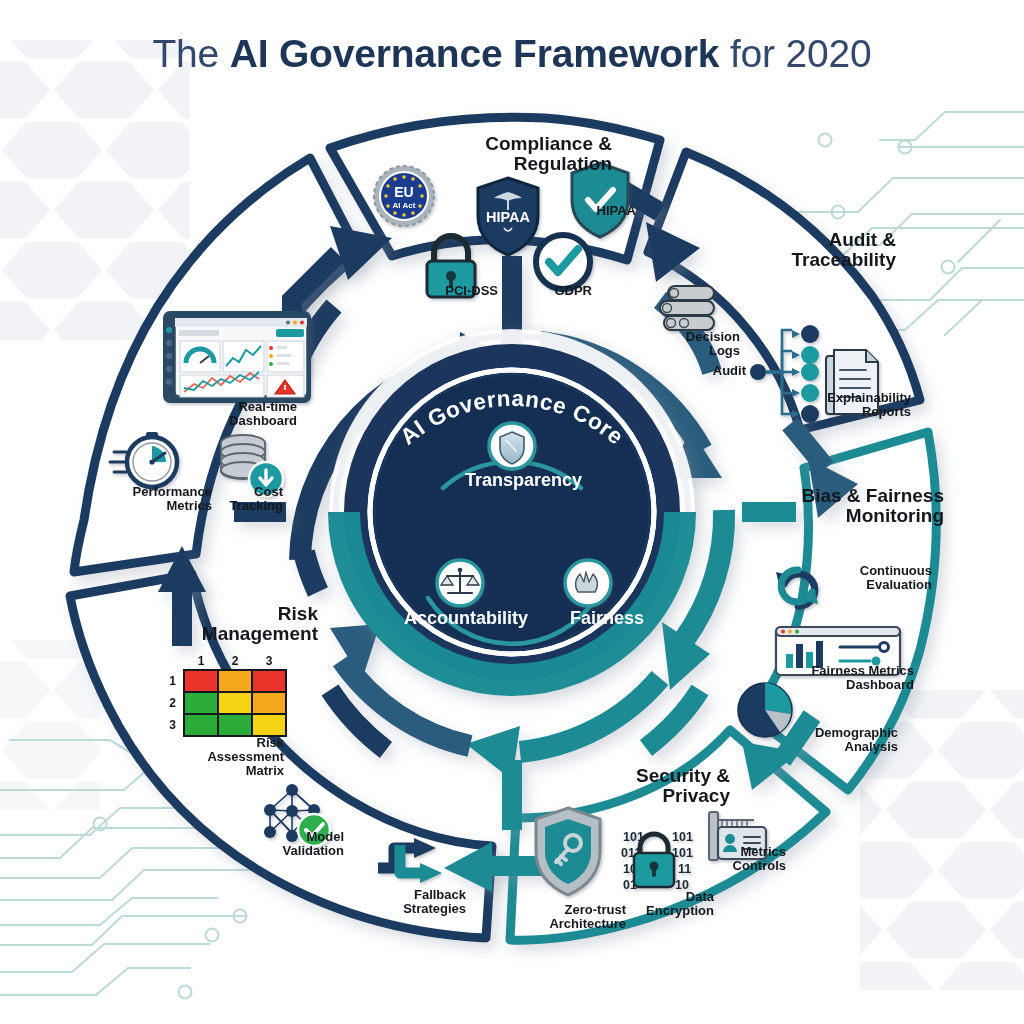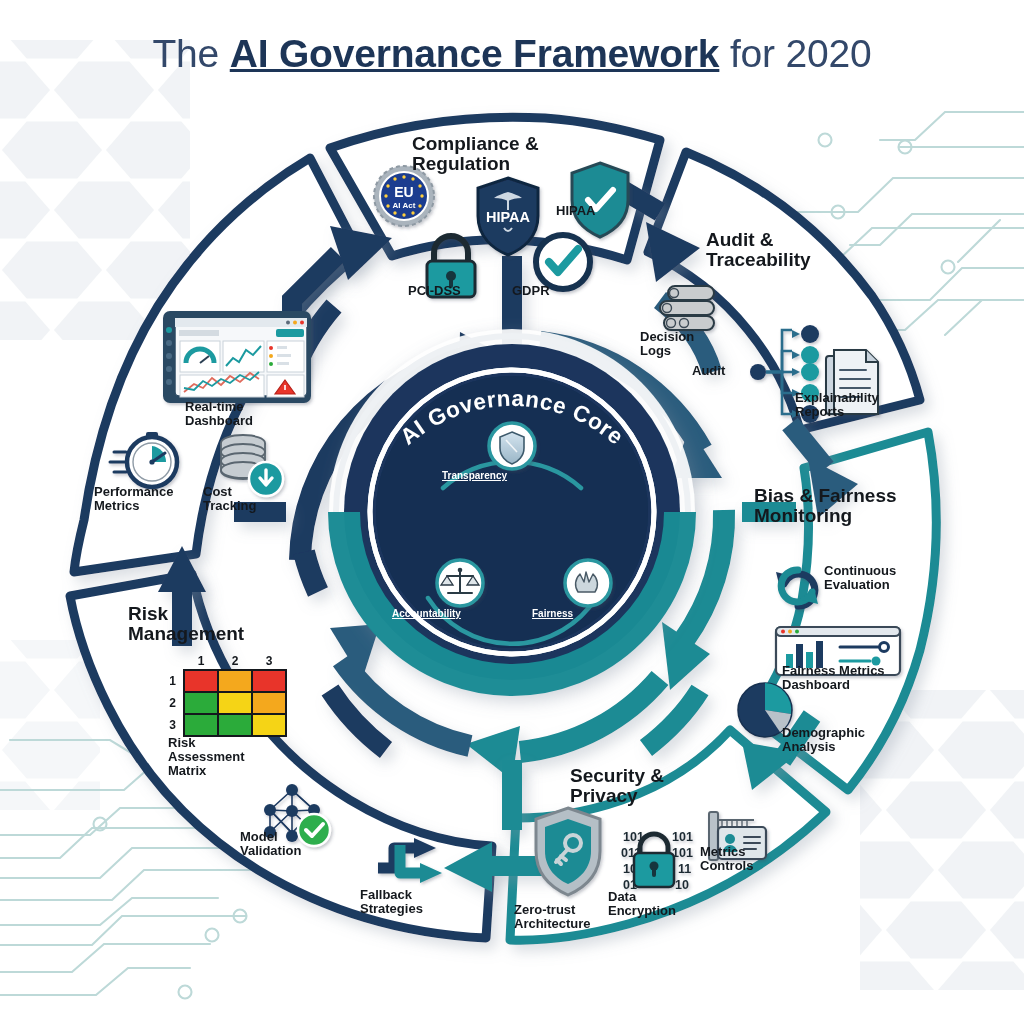--- a/index.html
+++ b/index.html
@@ -12,33 +12,33 @@
   svg.layer{position:absolute;left:0;top:0;width:1024px;height:1024px;}
 
   
   .title-wrap{
     position:absolute;left:0;top:32px;width:1024px;text-align:center;
     z-index:40;pointer-events:none;
   }
   .title{
     font-size:39px;color:#2c3e5a;letter-spacing:-0.2px;white-space:nowrap;
   }
-  .title .b{font-weight:bold;color:#1d3557;text-decoration:underline;}
+  .title .b{font-weight:bold;color:#1d3557;}
   .title .l{font-weight:normal;color:#33486a;}
 
   
   .lab{
-    position:absolute;z-index:30;text-align:left;color:#111418;
+    position:absolute;z-index:30;text-align:right;color:#111418;
     line-height:1.07;pointer-events:none;
   }
   .seg-title{font-weight:bold;font-size:19px;color:#14181d;}
   .item-lab{font-weight:bold;font-size:13px;color:#14181d;}
   .core-lab{color:#ffffff;font-weight:bold;}
   .core-main{font-size:31px;line-height:1.05;letter-spacing:.3px;}
-  .core-pillar{font-size:10px;font-weight:bold;text-decoration:underline;}
+  .core-pillar{font-size:18px;font-weight:bold;}
 </style>
 </head>
 <body>
 
 <div id="stage">
 
   <svg class="layer" viewBox="0 0 1024 1024">
     <defs>
       <pattern id="hexpat" width="104" height="120" patternUnits="userSpaceOnUse">
         <polygon points="26,0 78,0 104,30 78,60 26,60 0,30" fill="#eef1f4" stroke="#ffffff" stroke-width="3"></polygon>

